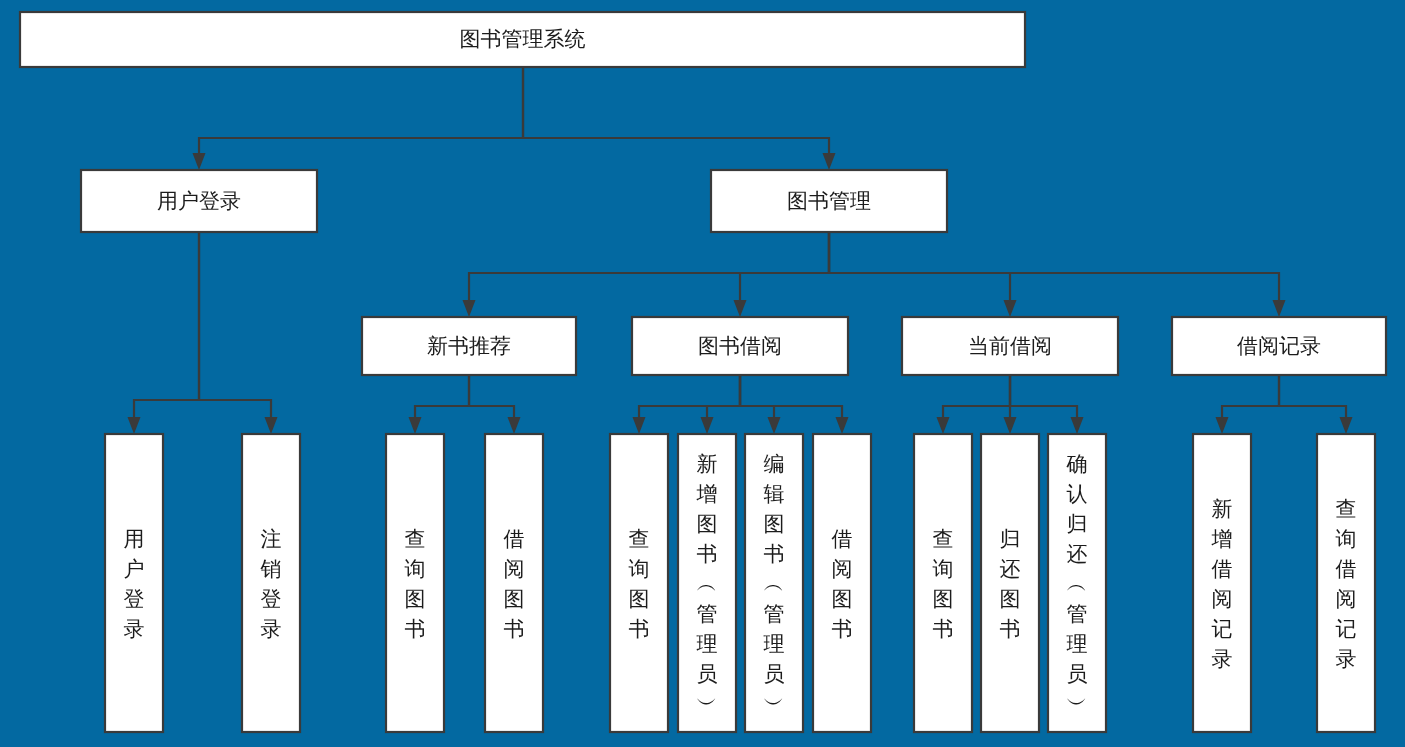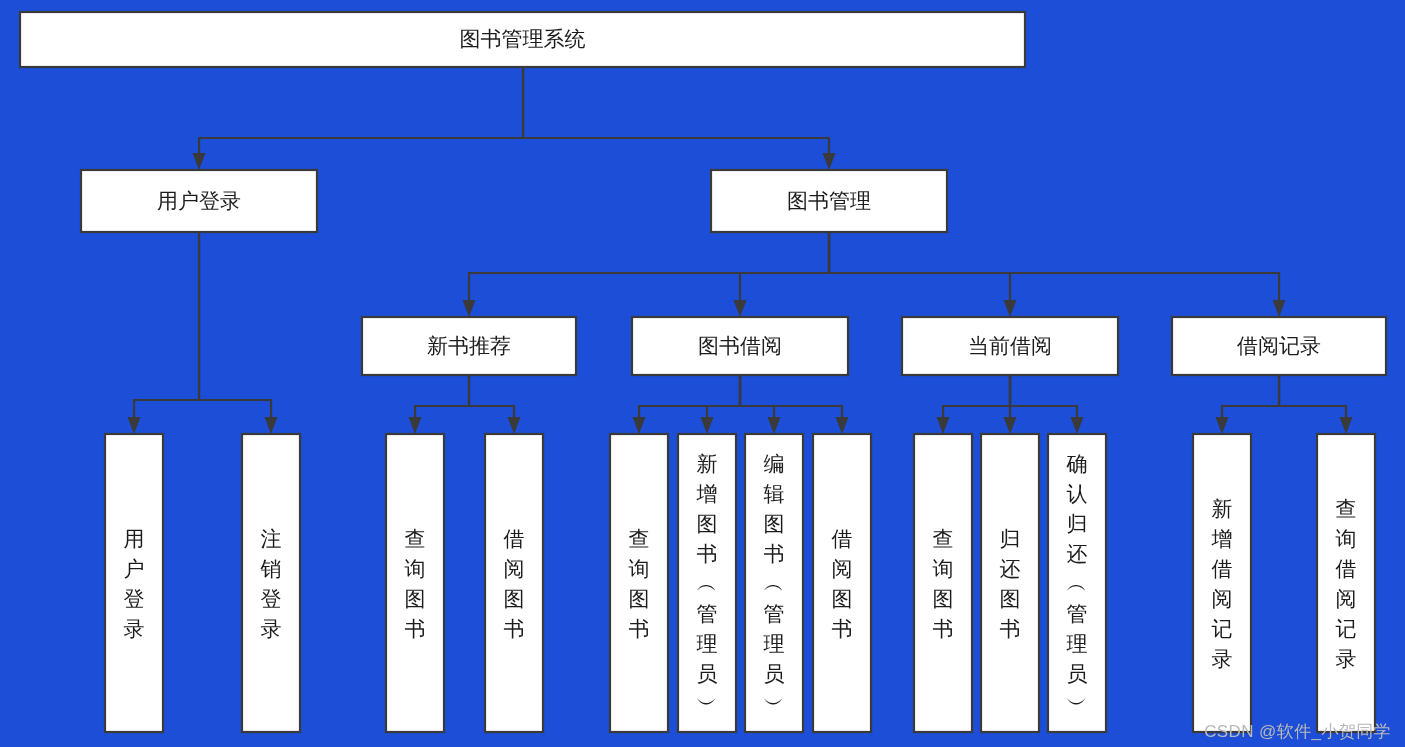--- a/index.html
+++ b/index.html
@@ -10,21 +10,21 @@
   body {
     width: 1405px;
     height: 747px;
     font-family: "Liberation Sans", "DejaVu Sans", sans-serif;
     overflow: hidden;
   }
   #diagram-root {
     position: relative;
     width: 1405px;
     height: 747px;
-    background: #1d4ed8;
+    background: #0369a1;
   }
   svg#flow-svg {
     position: absolute;
     left: 0;
     top: 0;
     width: 1405px;
     height: 747px;
     display: block;
   }
   .node-box {
@@ -226,14 +226,13 @@
         <g>
           <rect x="1193" y="434" width="58" height="298" class="node-box"></rect>
           <text class="node-label-v" x="1222" y="516.4"><tspan x="1222" dy="0">新</tspan><tspan x="1222" dy="30">增</tspan><tspan x="1222" dy="30">借</tspan><tspan x="1222" dy="30">阅</tspan><tspan x="1222" dy="30">记</tspan><tspan x="1222" dy="30">录</tspan></text>
         </g>
         <g>
           <rect x="1317" y="434" width="58" height="298" class="node-box"></rect>
           <text class="node-label-v" x="1346" y="516.4"><tspan x="1346" dy="0">查</tspan><tspan x="1346" dy="30">询</tspan><tspan x="1346" dy="30">借</tspan><tspan x="1346" dy="30">阅</tspan><tspan x="1346" dy="30">记</tspan><tspan x="1346" dy="30">录</tspan></text>
         </g>
       </g>
   </svg>
-  <div class="watermark">CSDN @软件_小贺同学</div>
 </div>
 
 </body></html>

